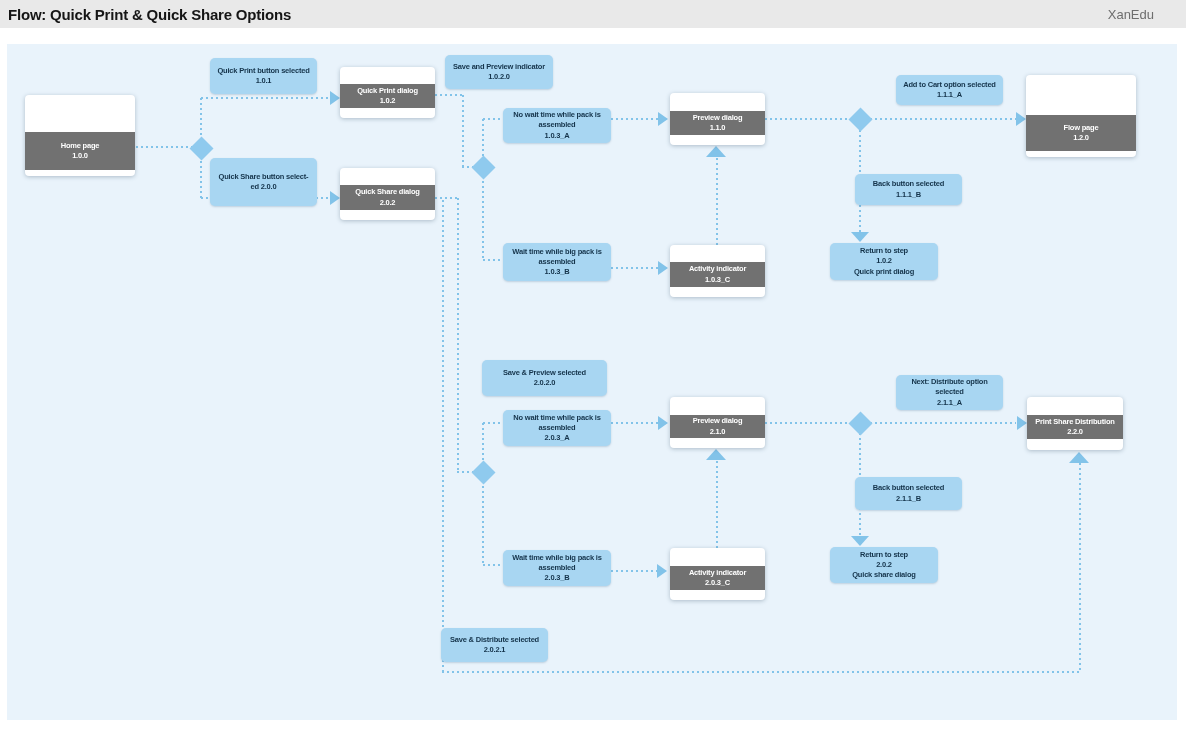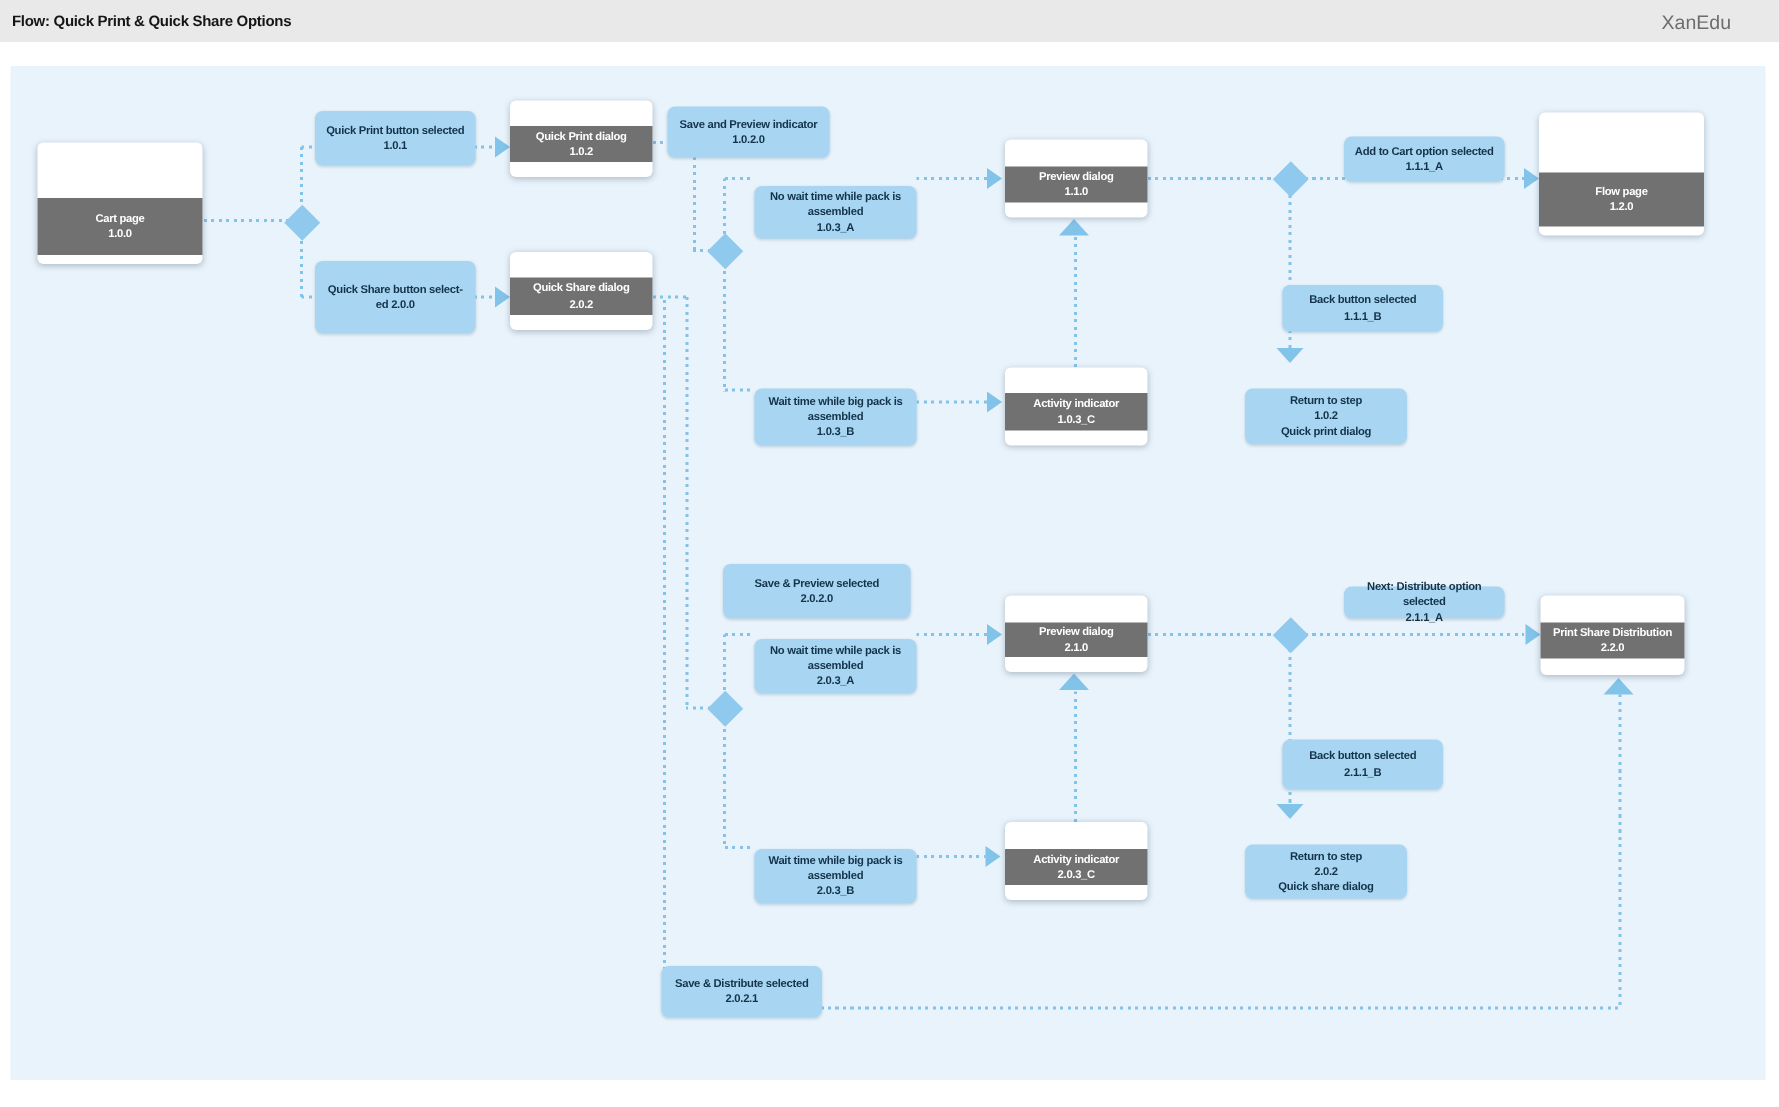--- a/index.html
+++ b/index.html
@@ -7,21 +7,21 @@
     width:1186px;height:738px;position:relative;overflow:hidden;
     background:#ffffff;
     font-family:"Liberation Sans", sans-serif;
   }
   .header{
     position:absolute;left:0;top:0;width:1186px;height:28px;
     background:#e9e9e9;display:flex;align-items:center;
   }
   .title{
     position:absolute;left:8px;top:0;height:28px;display:flex;align-items:center;
-    font-size:10px;font-weight:700;color:#151515;letter-spacing:-0.2px;
+    font-size:15px;font-weight:700;color:#151515;letter-spacing:-0.2px;
   }
   .brand{
     position:absolute;right:32px;top:0;height:28px;display:flex;align-items:center;
     font-size:13px;color:#6e6e6e;
   }
   .canvas{
     position:absolute;left:7px;top:44px;width:1170px;height:676px;
     background:#e9f3fb;
   }
   
@@ -40,21 +40,21 @@
     box-shadow:0 1px 4px rgba(60,85,110,.35);}
   .screen .bar{position:absolute;left:0;right:0;background:#717171;color:#ffffff;
     font-size:7.5px;font-weight:700;letter-spacing:-0.2px;line-height:1.35;
     display:flex;align-items:center;justify-content:center;text-align:center;
     white-space:pre-line;}
   
   .note{position:absolute;background:#a8d6f2;border-radius:5px;z-index:3;
     color:#14334a;font-size:7.5px;font-weight:700;letter-spacing:-0.2px;line-height:1.35;
     display:flex;align-items:center;justify-content:center;text-align:center;
     white-space:pre-line;padding:2px;box-sizing:border-box;
-    box-shadow:0 1px 2px rgba(90,130,160,.3);margin-top:16px;}
+    box-shadow:0 1px 2px rgba(90,130,160,.3);}
 </style>
 </head>
 <body>
 
 <div class="header">
   <div class="title">Flow: Quick Print &amp; Quick Share Options</div>
   <div class="brand">XanEdu</div>
 </div>
 
 <div class="canvas"></div>
@@ -108,21 +108,21 @@
 <div class="arr d" style="left:851px;top:232px;"></div>
 <div class="arr d" style="left:851px;top:536px;"></div>
 
 <div class="diamond" style="left:193px;top:140px;"></div>
 <div class="diamond" style="left:475px;top:159px;"></div>
 <div class="diamond" style="left:475px;top:464px;"></div>
 <div class="diamond" style="left:852px;top:111px;"></div>
 <div class="diamond" style="left:852px;top:415px;"></div>
 
 <div class="screen" style="left:25px;top:95px;width:110px;height:81px;">
-  <div class="bar" style="top:37px;height:38px;">Cart page
+  <div class="bar" style="top:37px;height:38px;">Home page
 1.0.0</div>
 </div>
 <div class="screen" style="left:340px;top:67px;width:95px;height:51px;">
   <div class="bar" style="top:17px;height:24px;">Quick Print dialog
 1.0.2</div>
 </div>
 <div class="screen" style="left:340px;top:168px;width:95px;height:52px;">
   <div class="bar" style="top:17px;height:25px;">Quick Share dialog
 2.0.2</div>
 </div>
@@ -168,21 +168,21 @@
 <div class="note" style="left:855px;top:174px;width:107px;height:31px;">Back button selected
 1.1.1_B</div>
 <div class="note" style="left:830px;top:243px;width:108px;height:37px;">Return to step
 1.0.2
 Quick print dialog</div>
 <div class="note" style="left:482px;top:360px;width:125px;height:36px;">Save &amp; Preview selected
 2.0.2.0</div>
 <div class="note" style="left:503px;top:410px;width:108px;height:36px;">No wait time while pack is
 assembled
 2.0.3_A</div>
-<div class="note" style="left:896px;top:375px;width:107px;height:21px;">Next: Distribute option
+<div class="note" style="left:896px;top:375px;width:107px;height:35px;">Next: Distribute option
 selected
 2.1.1_A</div>
 <div class="note" style="left:855px;top:477px;width:107px;height:33px;">Back button selected
 2.1.1_B</div>
 <div class="note" style="left:830px;top:547px;width:108px;height:36px;">Return to step
 2.0.2
 Quick share dialog</div>
 <div class="note" style="left:503px;top:550px;width:108px;height:36px;">Wait time while big pack is
 assembled
 2.0.3_B</div>

